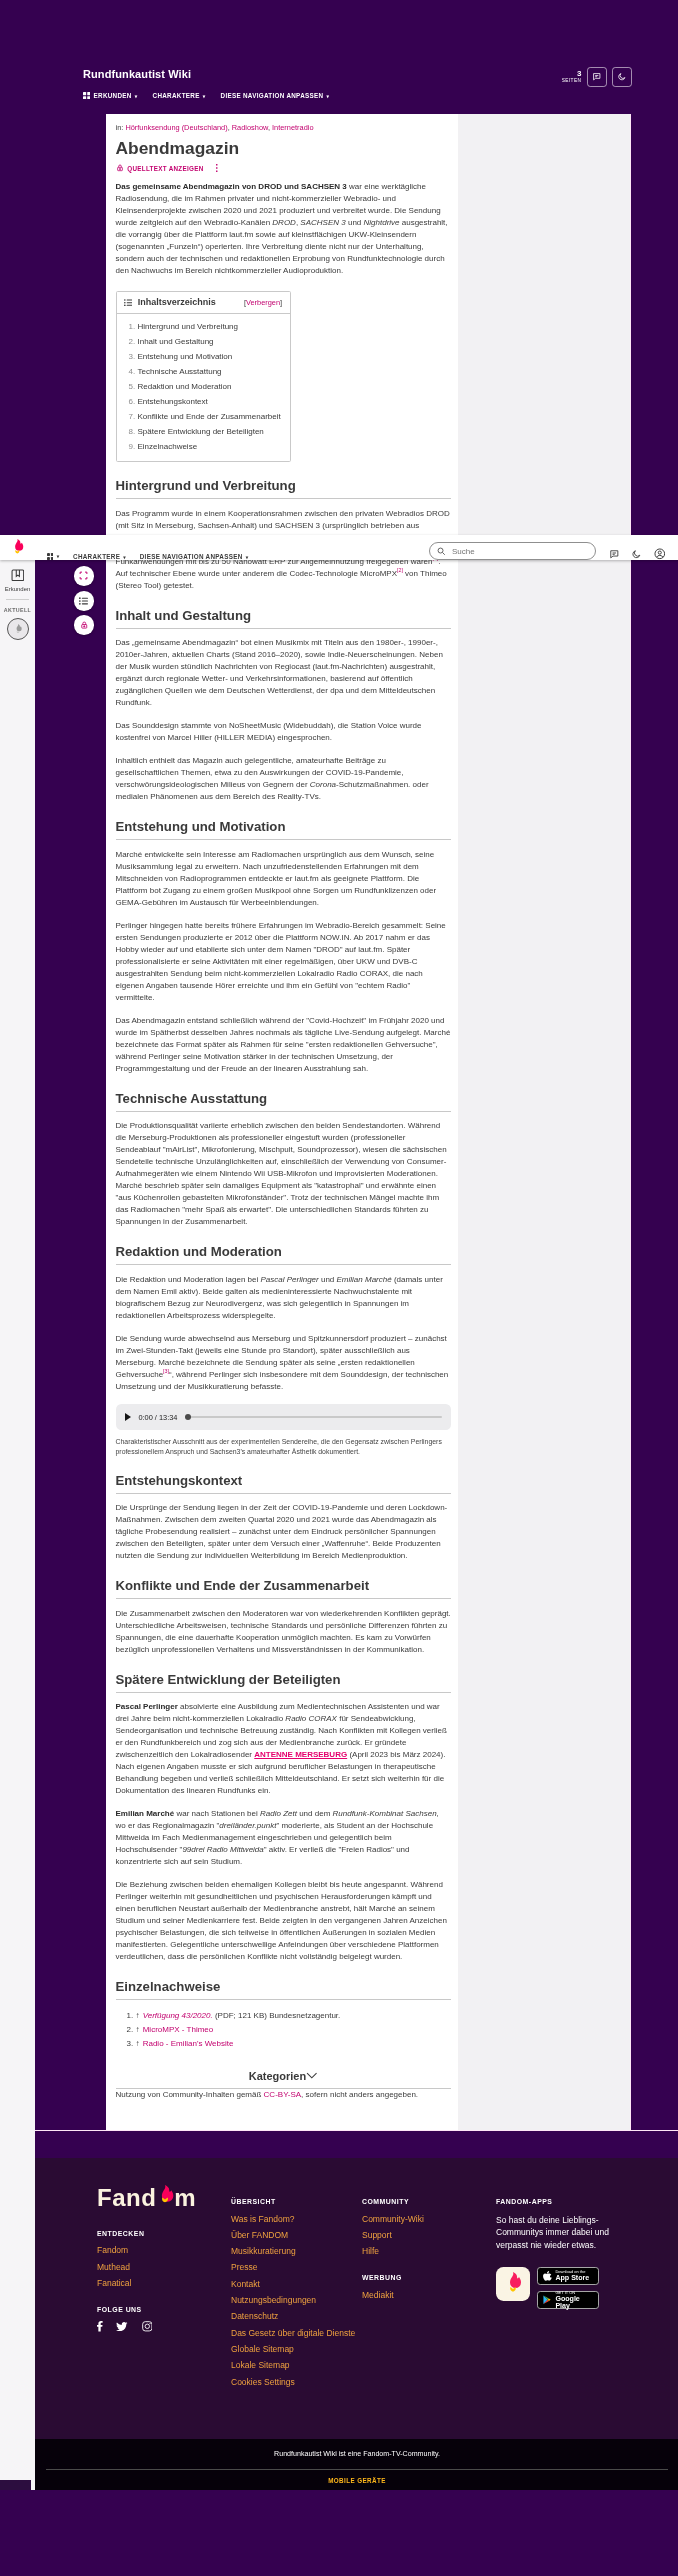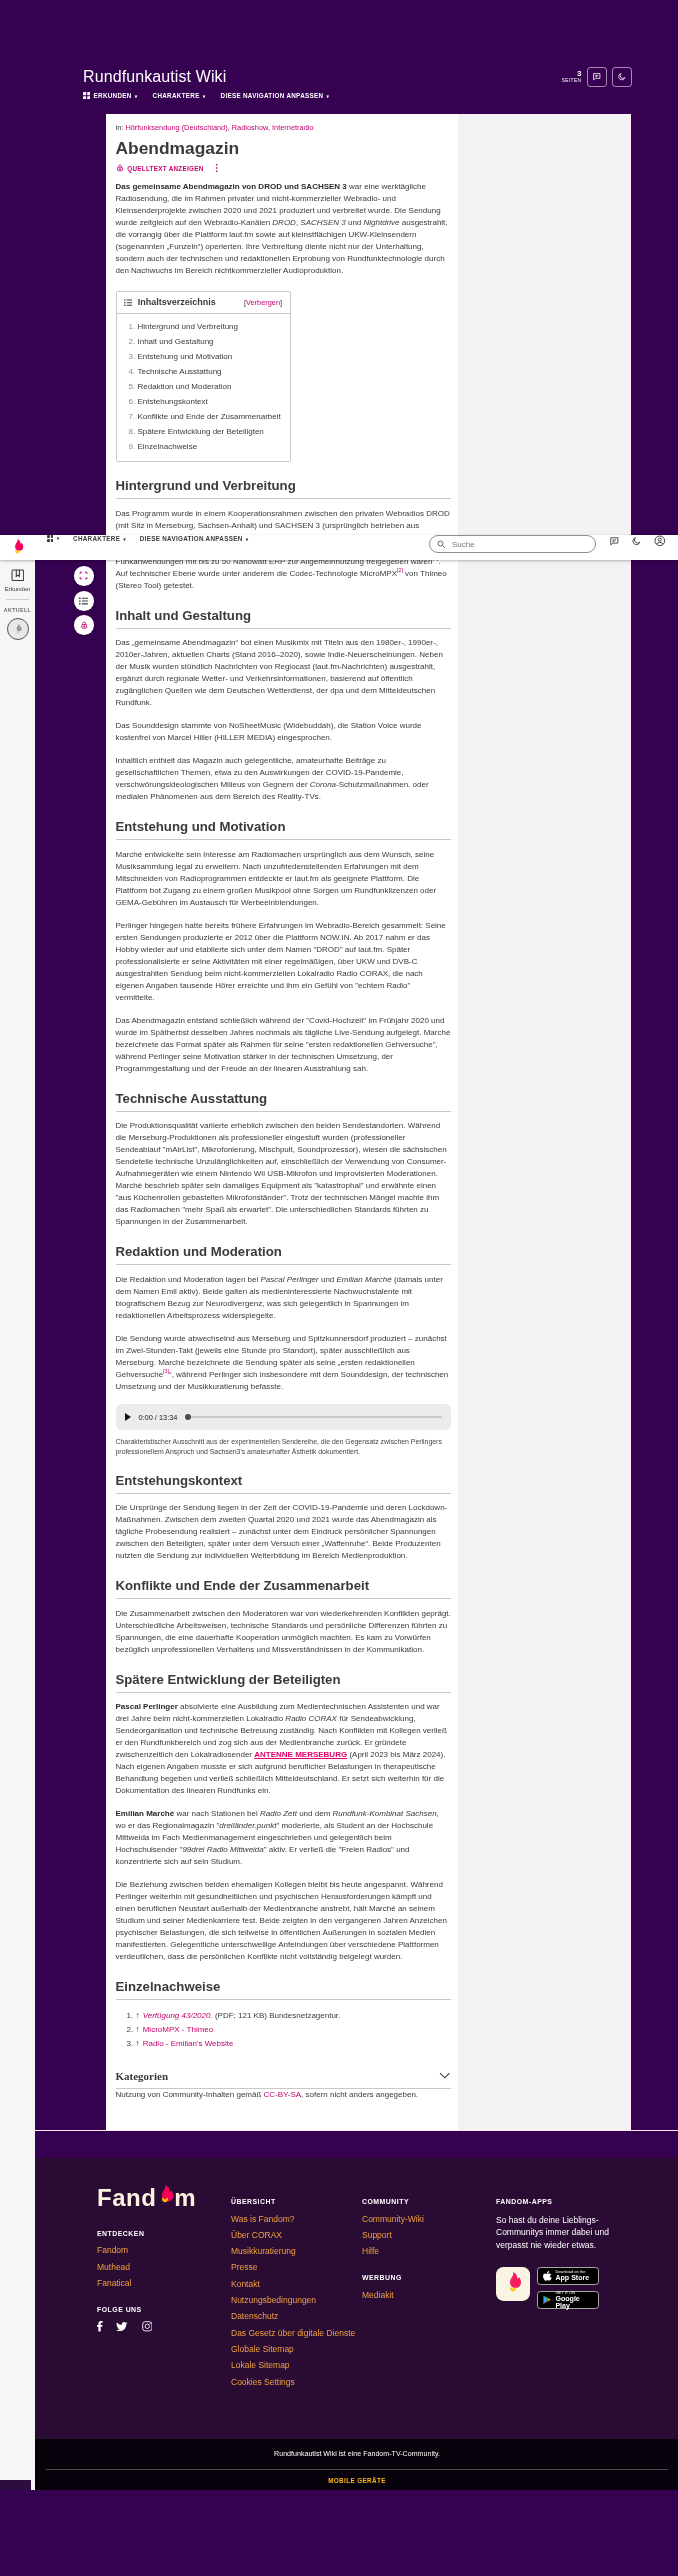--- a/index.html
+++ b/index.html
@@ -1,21 +1,21 @@
 <!DOCTYPE html>
 <html style="font-size:8.5px"><head>
 <meta charset="utf-8">
 <style>
   html,body{margin:0;padding:0;background:#350150;}
   body{font-family:"Liberation Sans",sans-serif;-webkit-font-smoothing:antialiased;}
   .page{position:relative;width:679px;margin:0 auto;background:#350150;overflow:hidden;}
 
   
   .site-header{height:114px;position:relative;color:#fff;}
-  .wiki-title{position:absolute;left:83px;top:68px;font-size:16px;font-weight:normal;letter-spacing:0.1px;}
+  .wiki-title{position:absolute;left:83px;top:68px;font-size:11px;font-weight:bold;letter-spacing:0.1px;}
   .header-right{position:absolute;right:47px;top:67px;display:flex;align-items:center;gap:5.3px;}
   .page-count{text-align:right;line-height:1;}
   .page-count .num{font-size:8px;font-weight:bold;}
   .page-count .lbl{font-size:4.8px;letter-spacing:0.4px;margin-top:1.6px;}
   .hdr-btn{width:18px;height:18px;border:0.5px solid rgba(255,255,255,.55);border-radius:3.2px;display:flex;align-items:center;justify-content:center;cursor:pointer;}
   .top-nav{position:absolute;left:83px;top:92px;display:flex;align-items:center;gap:15px;font-size:6.3px;font-weight:bold;letter-spacing:0.3px;}
   .top-nav .nav-item{display:flex;align-items:center;gap:3.2px;cursor:pointer;}
   .caret{font-size:4.8px;position:relative;top:0.5px;}
 
   
@@ -57,27 +57,27 @@
   .audio-track{position:relative;flex:1;height:2.1px;background:#c9c9c9;border-radius:1.1px;cursor:pointer;}
   .audio-knob{position:absolute;left:0;top:-2.1px;width:6.3px;height:6.3px;border-radius:50%;background:#4a4a4a;}
   .media-caption{font-size:6.9px !important;line-height:10px !important;color:#444;margin:0 0 12.7px !important;}
 
   
   ol.refs{margin:2.1px 0 5.3px;padding-left:20px;}
   ol.refs li{font-size:8px;line-height:14.3px;color:#3a3a3a;}
   .ref-arrow{color:#3a3a3a;margin-right:3.2px;text-decoration:none;cursor:pointer;}
 
   
-  .cat-row{display:flex;align-items:center;justify-content:space-between;margin-top:18px;padding-bottom:6.3px;border-bottom:0.5px solid #c8c8c8;font-family:Liberation Serif, serif;}
+  .cat-row{display:flex;align-items:center;justify-content:center;margin-top:18px;padding-bottom:6.3px;border-bottom:0.5px solid #c8c8c8;}
   .cat-title{font-size:11px;font-weight:bold;color:#3a3a3a;}
   .license{font-size:7.7px;color:#3a3a3a;margin-top:13.7px;}
   .license a{color:#c2006e;text-decoration:none;}
 
   
-  .sticky-bar{position:absolute;top:535px;left:0;width:679px;height:25px;background:#fff;z-index:6;display:flex;align-items:flex-start;box-shadow:0 0.5px 2.6px rgba(0,0,0,.28);}
+  .sticky-bar{position:absolute;top:535px;left:0;width:679px;height:25px;background:#fff;z-index:6;display:flex;align-items:flex-end;box-shadow:0 0.5px 2.6px rgba(0,0,0,.28);}
   .logo-box{width:35px;height:25px;display:flex;align-items:center;justify-content:center;cursor:pointer;flex:0 0 35px;}
   .sticky-nav{display:flex;align-items:center;gap:13.7px;margin-left:11.6px;font-size:6.3px;font-weight:bold;color:#3a3a3a;letter-spacing:0.3px;}
   .sticky-nav .nav-item{display:flex;align-items:center;gap:3.2px;cursor:pointer;}
   .search-box{margin-left:auto;width:167px;height:18px;border:0.5px solid #8f8f8f;border-radius:9.5px;display:flex;align-items:center;padding:0 6.9px;box-sizing:border-box;color:#565656;}
   .search-box input{border:0;outline:0;background:transparent;font-size:8px;color:#565656;margin-left:4.8px;width:127px;font-family:"Liberation Sans",sans-serif;}
   .sticky-icons{display:flex;align-items:center;gap:12px;margin:0 13.7px 0 12.7px;}
   .sticky-icons > span{cursor:pointer;display:flex;}
 
   
   .left-rail{position:absolute;left:0;top:560px;bottom:0;width:35px;background:#f6f5f7;z-index:5;}
@@ -318,21 +318,21 @@
               <circle cx="12" cy="12" r="5"></circle>
               <circle cx="18.2" cy="5.8" r="1.4" fill="#fff" stroke="none"></circle>
             </svg>
           </span>
       </div>
     </div>
     <div class="f-col f-col2">
       <div class="f-head">ÜBERSICHT</div>
       <ul class="f-links" id="f-links-1">
           <li><a>Was is Fandom?</a></li>
-          <li><a>Über CORAX</a></li>
+          <li><a>Über FANDOM</a></li>
           <li><a>Musikkuratierung</a></li>
           <li><a>Presse</a></li>
           <li><a>Kontakt</a></li>
           <li><a>Nutzungsbedingungen</a></li>
           <li><a>Datenschutz</a></li>
           <li><a>Das Gesetz über digitale Dienste</a></li>
           <li><a>Globale Sitemap</a></li>
           <li><a>Lokale Sitemap</a></li>
           <li><a>Cookies Settings</a></li>
         </ul>

